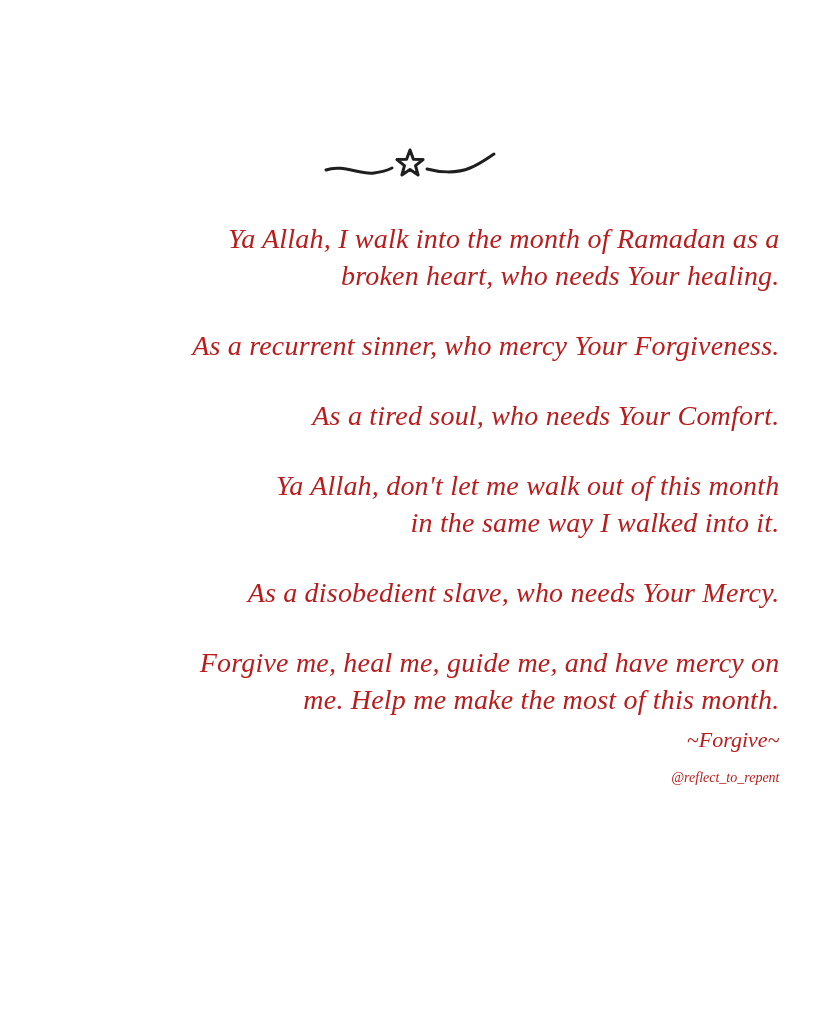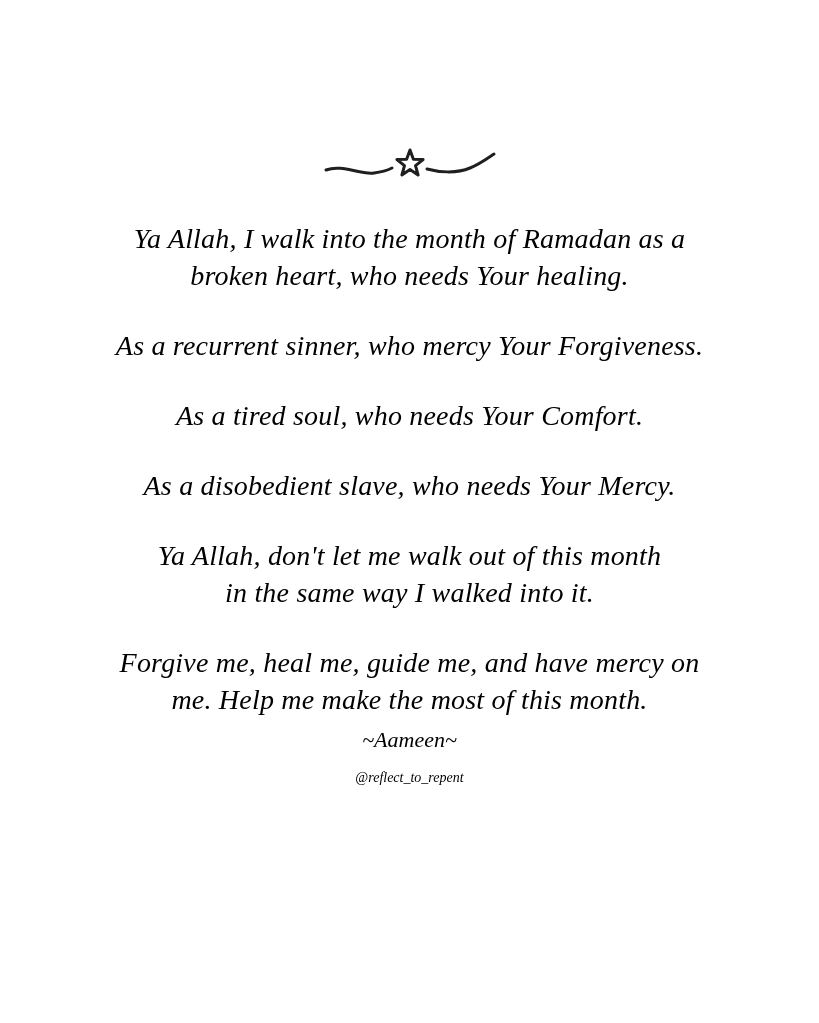--- a/index.html
+++ b/index.html
@@ -17,22 +17,22 @@
     width: 180px;
     height: 52px;
     display: flex;
     align-items: center;
     justify-content: center;
   }
   .divider svg { display: block; }
   .quote {
     width: 740px;
     margin: 28px auto 12px auto;
-    text-align: center;
-    color: #000000;
+    text-align: right;
+    color: #b91c1c;
     font-style: italic;
   }
   .para {
     font-size: 28px;
     line-height: 37px;
     margin-bottom: 33px;
     white-space: pre-line;
     letter-spacing: 0.2px;
   }
   .para.last { margin-bottom: 8px; }
@@ -57,22 +57,22 @@
       <polygon points="90,10 93.4,19.2 103.1,19.6 95.5,25.6 98.1,35 90,29.6 81.9,35 84.5,25.6 76.9,19.6 86.6,19.2" fill="#ffffff" stroke="#1f1f1f" stroke-width="3" stroke-linejoin="round"></polygon>
       <path d="M107 29 C 118 32, 136 34, 150 28 C 160 24, 168 18, 174 14" stroke="#1f1f1f" stroke-width="3" stroke-linecap="round" fill="none"></path>
     </svg>
   </div>
 
   <div class="quote">
     <p class="para">Ya Allah, I walk into the month of Ramadan as a
 broken heart, who needs Your healing.</p>
     <p class="para">As a recurrent sinner, who mercy Your Forgiveness.</p>
     <p class="para">As a tired soul, who needs Your Comfort.</p>
-    <p class="para">As a disobedient slave, who needs Your Mercy.</p>
     <p class="para">Ya Allah, don't let me walk out of this month
 in the same way I walked into it.</p>
+    <p class="para">As a disobedient slave, who needs Your Mercy.</p>
     <p class="para last">Forgive me, heal me, guide me, and have mercy on
 me. Help me make the most of this month.</p>
-    <p class="signature">~Aameen~</p>
+    <p class="signature">~Forgive~</p>
     <p class="handle">@reflect_to_repent</p>
   </div>
 
 </div>
 
 </body></html>

